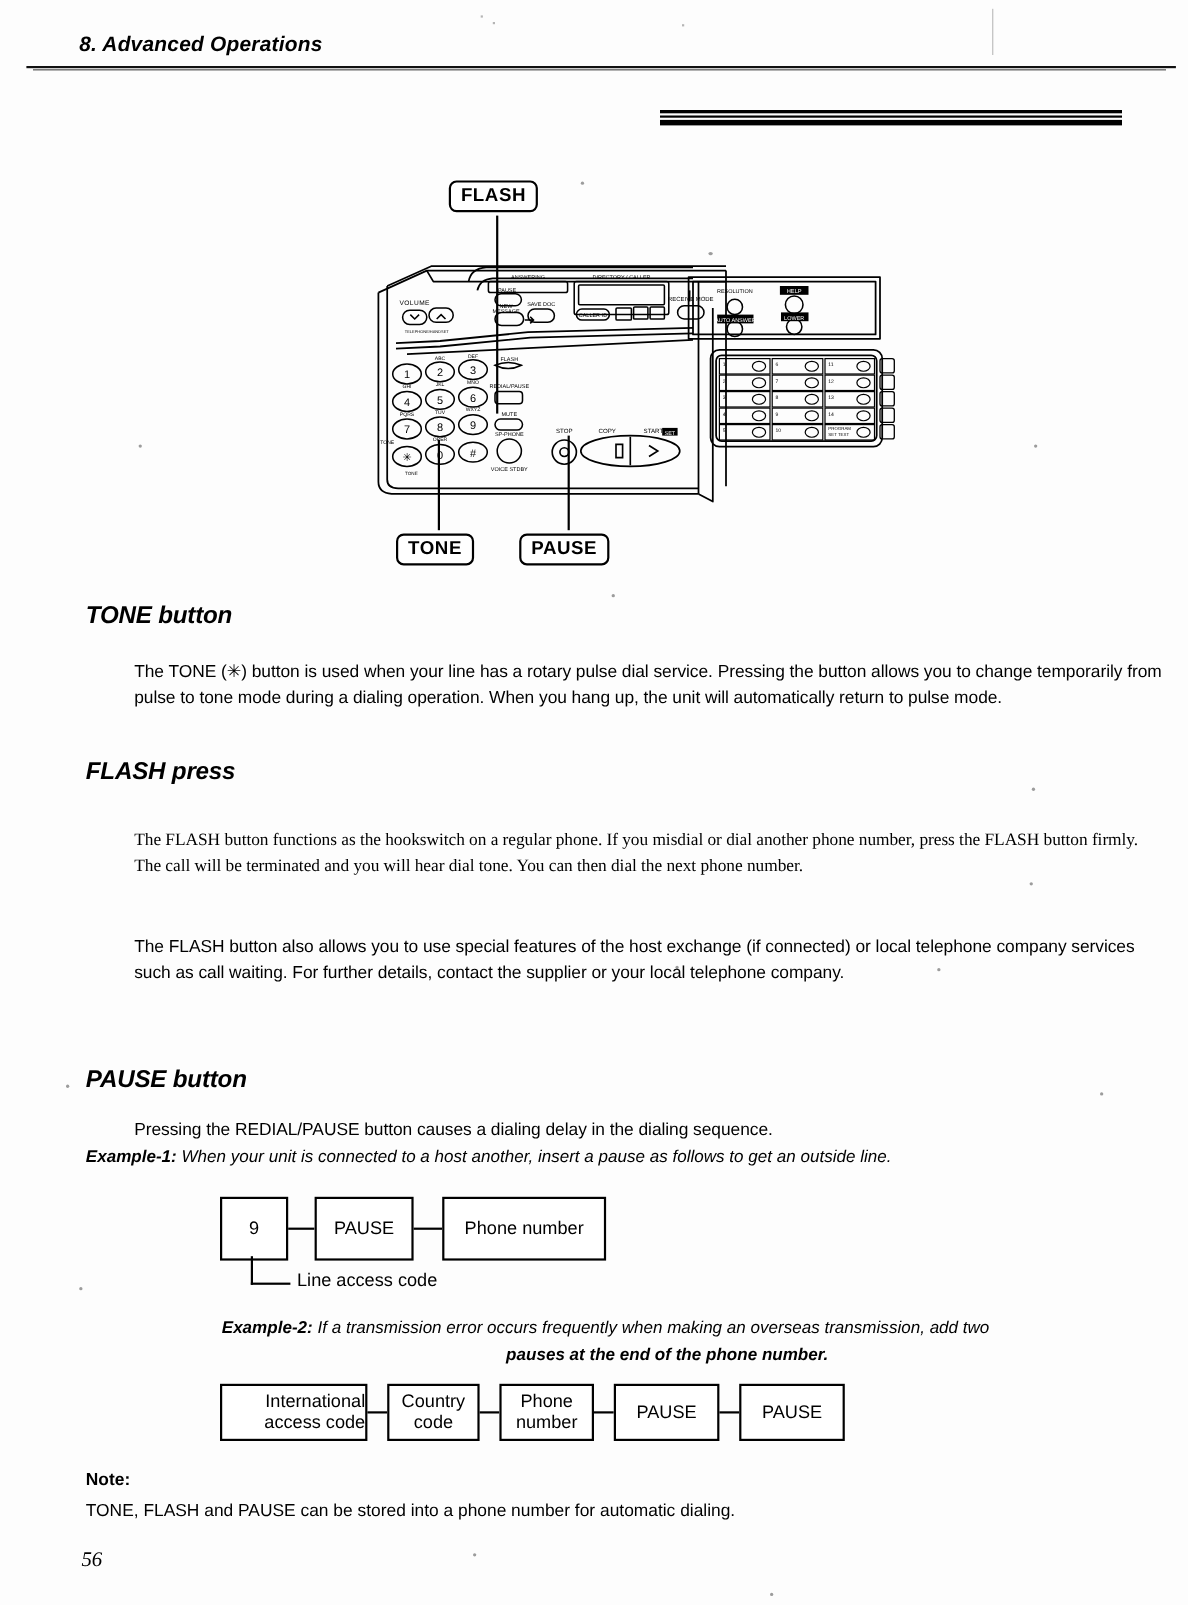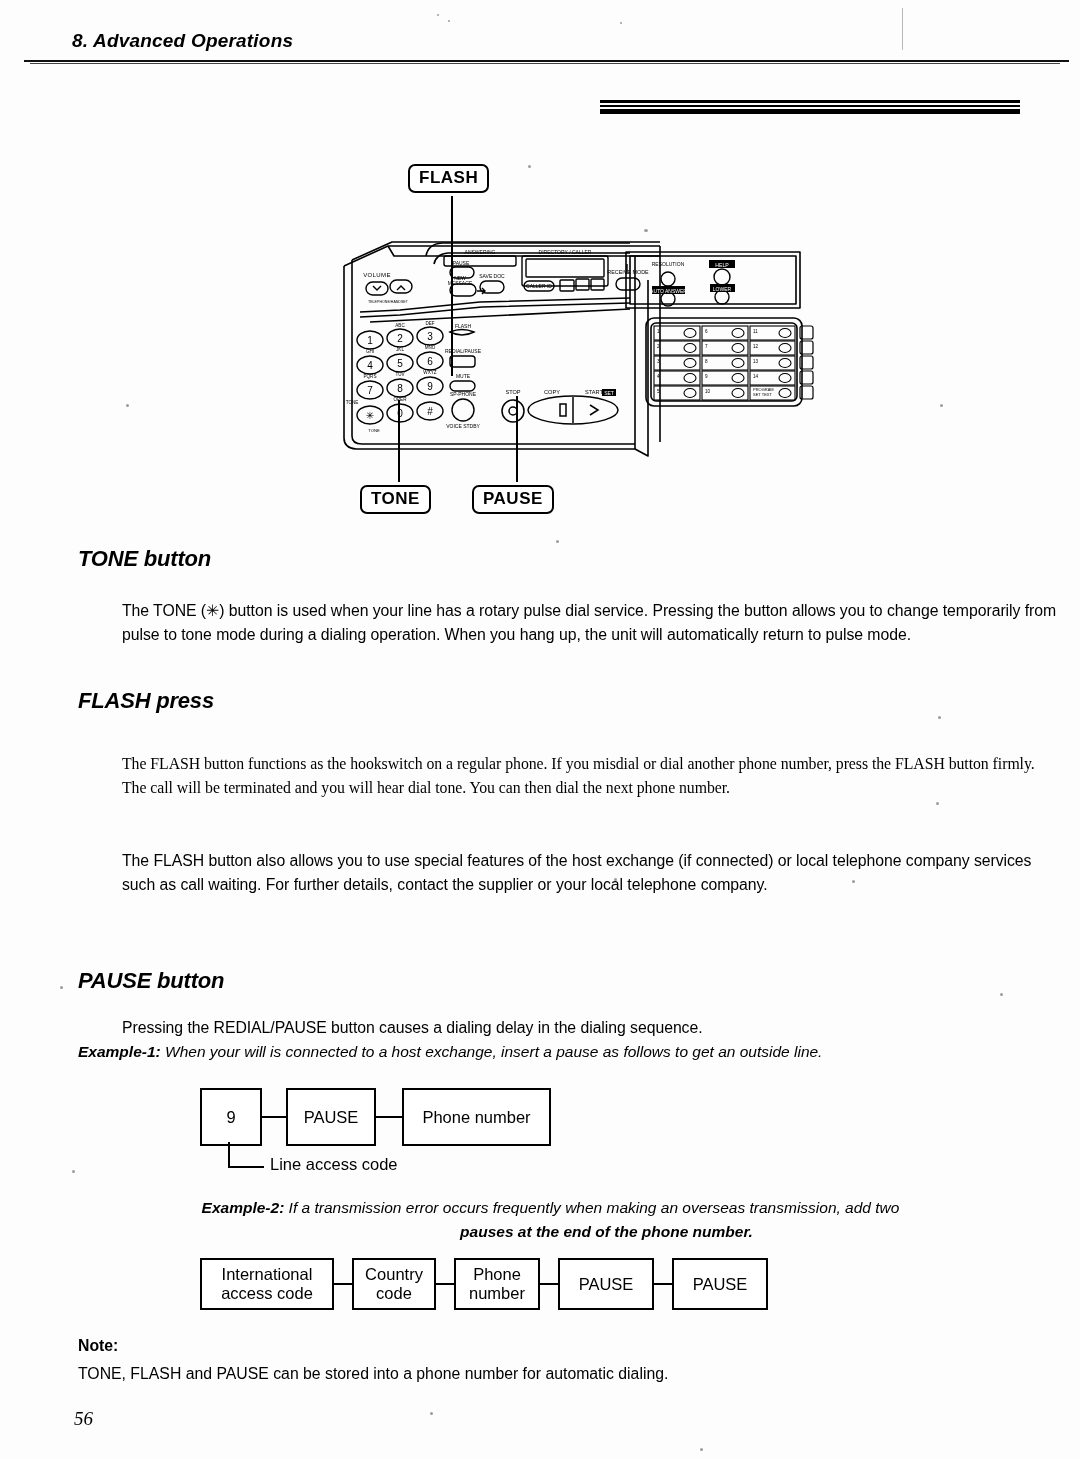--- a/index.html
+++ b/index.html
@@ -469,42 +469,42 @@
 
   <h2 class="h2" style="top:670px;">FLASH press</h2>
   <p class="para" style="top:736px;font-family:Liberation Serif, serif;">The FLASH button functions as the hookswitch on a regular phone. If you misdial or dial another phone number, press the FLASH button firmly. The call will be terminated and you will hear dial tone. You can then dial the next phone number.</p>
   <p class="para" style="top:833px;">The FLASH button also allows you to use special features of the host exchange (if connected) or local telephone company services such as call waiting. For further details, contact the supplier or your local telephone company.</p>
 
   <h2 class="h2" style="top:950px;">PAUSE button</h2>
   <p class="para" style="top:1000px;">Pressing the REDIAL/PAUSE button causes a dialing delay in the dialing sequence.</p>
 
   <div class="example" style="top:1040px;">
     <span class="example-label">Example-1:</span>
-    <span class="body">When your will is connected to a host exchange, insert a pause as follows to get an outside line.</span>
+    <span class="body">When your unit is connected to a host another, insert a pause as follows to get an outside line.</span>
   </div>
 
   <div class="flow" style="top:1088px;left:200px;">
     <div class="fbox" style="width:58px;height:54px;">9</div>
     <div class="connector" style="width:24px;"></div>
     <div class="fbox" style="width:86px;height:54px;">PAUSE</div>
     <div class="connector" style="width:26px;"></div>
     <div class="fbox" style="width:145px;height:54px;">Phone number</div>
   </div>
   <div class="anno-line" style="top:1142px;left:228px;width:2px;height:26px;"></div>
   <div class="anno-line" style="top:1166px;left:228px;width:36px;height:2px;"></div>
   <div class="anno-text" style="top:1155px;left:270px;">Line access code</div>
 
   <div class="example" style="top:1196px;text-align:center;">
     <span class="example-label">Example-2:</span>
     <span class="body">If a transmission error occurs frequently when making an overseas transmission, add two</span>
     <span class="indent body">pauses at the end of the phone number.</span>
   </div>
 
   <div class="flow" style="top:1258px;left:200px;">
-    <div class="fbox" style="width:130px;height:48px;">International access code</div>
+    <div class="fbox" style="width:130px;height:48px;text-align:right;">International access code</div>
     <div class="connector" style="width:18px;"></div>
     <div class="fbox" style="width:80px;height:48px;">Country code</div>
     <div class="connector" style="width:18px;"></div>
     <div class="fbox" style="width:82px;height:48px;">Phone number</div>
     <div class="connector" style="width:18px;"></div>
     <div class="fbox" style="width:92px;height:48px;">PAUSE</div>
     <div class="connector" style="width:18px;"></div>
     <div class="fbox" style="width:92px;height:48px;">PAUSE</div>
   </div>
 

